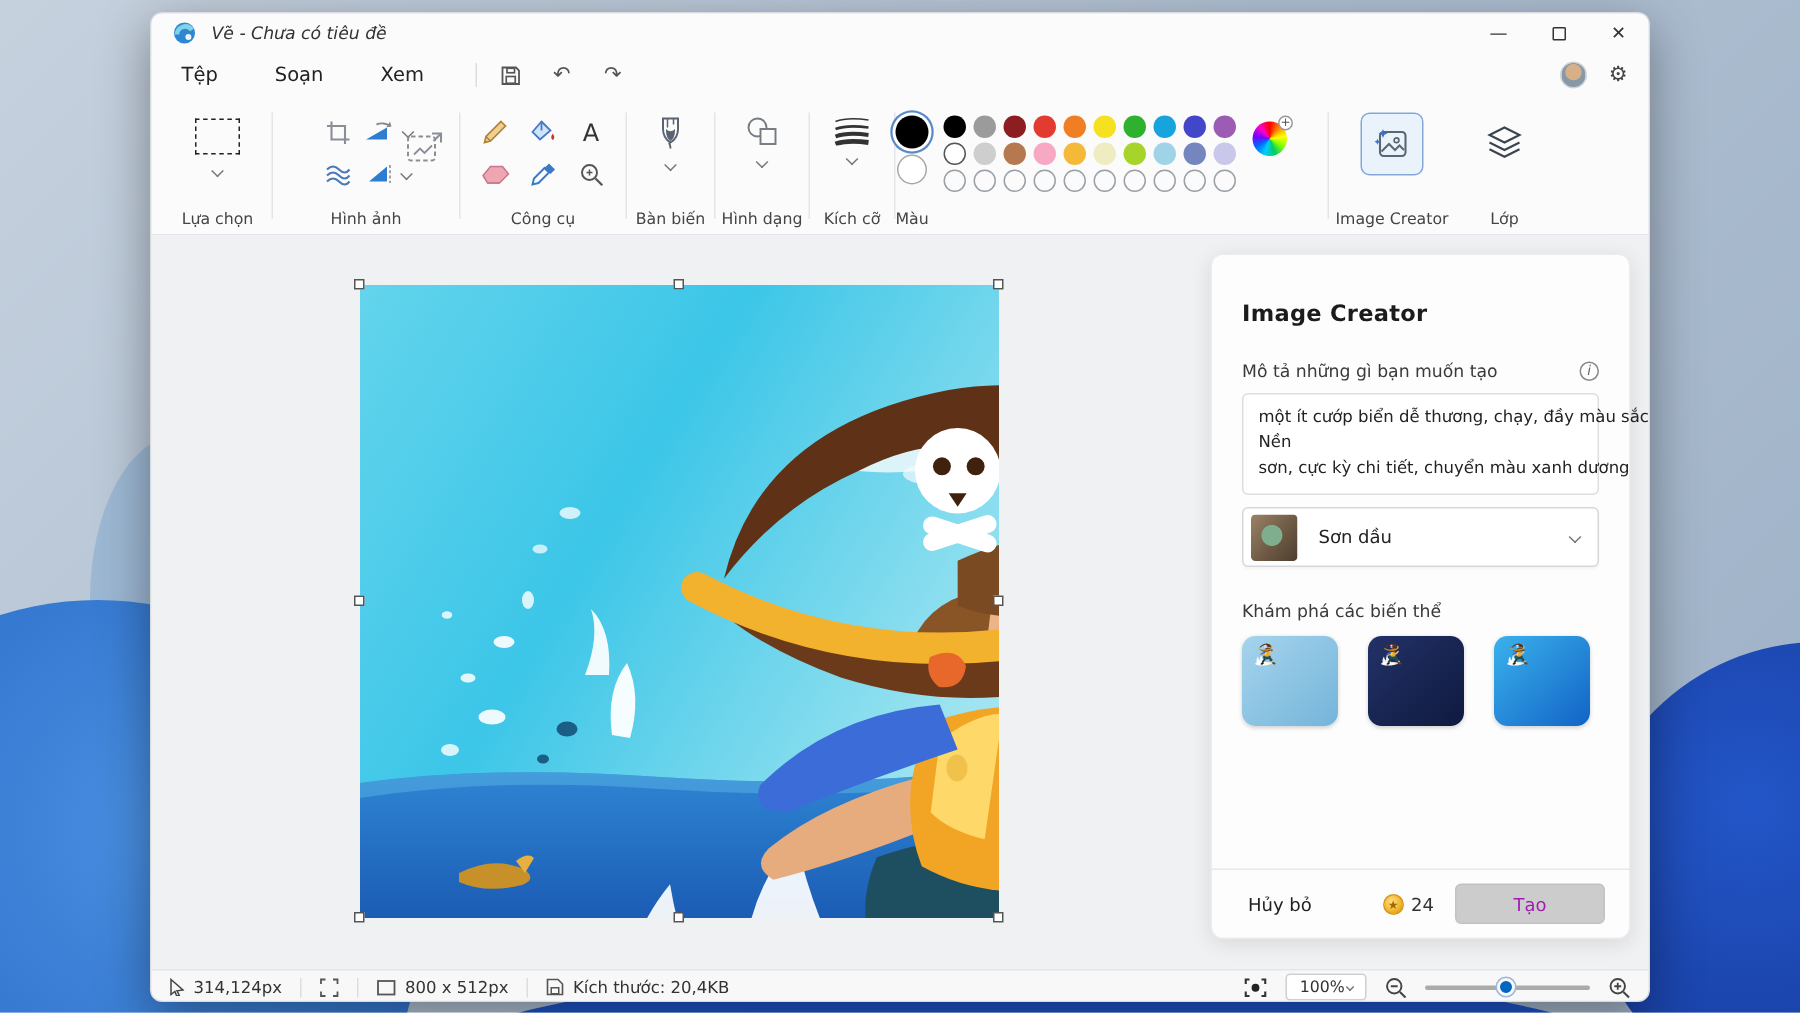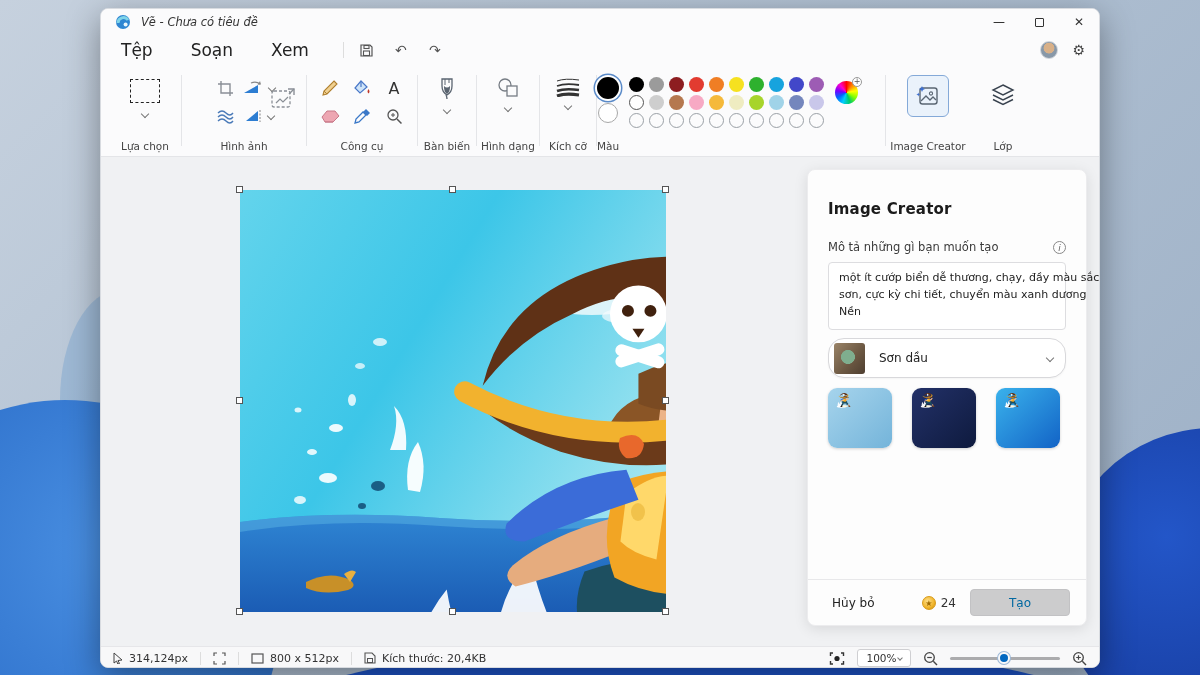--- a/index.html
+++ b/index.html
@@ -25,21 +25,21 @@
             box-shadow:0 10px 34px rgba(0,0,0,.38); border:1px solid #d8dbe0; }
 
   .titlebar { height:26px; display:flex; align-items:center; padding-left:14px; background:#fbfbfc;font-style:italic; }
   .titlebar .title { font-size:11.5px; color:#333; margin-left:10px; }
   .win-controls { margin-left:auto; display:flex; height:100%; }
   .win-btn { width:40px; height:100%; display:flex; align-items:center; justify-content:center;
              font-size:12px; color:#333; cursor:default; }
   .maxbox { width:9px; height:9px; border:1px solid #333; border-radius:1px; }
 
   .menubar { height:30px; display:flex; align-items:center; padding:0 14px; background:#fbfbfc; }
-  .menu-item { font-size:17px; color:#222; margin-right:26px; padding:3px 6px; border-radius:4px; }
+  .menu-item { font-size:13px; color:#222; margin-right:26px; padding:3px 6px; border-radius:4px; }
   .mdivider { width:1px; height:16px; background:#ddd; margin:0 10px 0 2px; }
   .tool-mini { width:26px; height:22px; display:flex; align-items:center; justify-content:center;
                margin-right:8px; color:#555; font-size:14px; border-radius:4px; }
   .menubar-right { margin-left:auto; display:flex; align-items:center; gap:14px; }
   .avatar { width:18px; height:18px; border-radius:50%;
             background:radial-gradient(circle at 50% 38%,#d8b088 0 40%,#8898a8 45%); border:1px solid #cfd3d8; }
   .gear { font-size:14px; color:#444; }
 
   
   .ribbon { height:92px; background:#fbfbfc; border-bottom:1px solid #e4e5e8; display:flex; padding:0 8px; }
@@ -93,40 +93,40 @@
            border:1px solid #ececee; border-radius:8px; box-shadow:0 3px 14px rgba(0,0,0,.10); padding:18px 20px; }
   .panel h1 { font-size:15px; font-weight:600; color:#1b1b1b; margin-top:12px; letter-spacing:.2px; }
   .plabel-row { display:flex; align-items:center; margin-top:22px; }
   .plabel { font-size:11.5px; color:#3a3a3a; }
   .info { margin-left:auto; width:13px; height:13px; border:1px solid #888; border-radius:50%;
           font-size:9px; color:#666; text-align:center; line-height:12px; font-style:italic; }
   .promptbox { margin-top:8px; height:68px; background:#fff; border:1px solid #dddde0; border-radius:4px;
                padding:6px 0 0 10px; overflow:visible; }
   .promptbox div { font-size:11px; color:#222; line-height:1.55; white-space:nowrap; }
   .stylelabel { margin-top:20px; font-size:11.5px; color:#3a3a3a; }
-  .styledrop { margin-top:8px; height:40px; border:1px solid #d8d8db; border-radius:16px; background:#fff;
+  .styledrop { margin-top:8px; height:40px; border:1px solid #d8d8db; border-radius:4px; background:#fff;
                display:flex; align-items:center; padding:0 12px 0 5px; box-shadow:0 1px 2px rgba(0,0,0,.04); }
   .stylethumb { width:31px; height:31px; border-radius:3px;
                 background:radial-gradient(circle at 45% 45%,#7fae8e 0 28%,transparent 30%),
                            linear-gradient(130deg,#9a8468,#6e5a44 55%,#4e3e30); }
   .stylename { font-size:12px; color:#222; margin-left:14px; }
   .styledrop .chv { margin-left:auto; }
   .variants-label { margin-top:22px; font-size:11.5px; color:#3a3a3a; }
   .variants { margin-top:10px; display:flex; gap:20px; }
   .variant { width:64px; height:60px; border-radius:9px; overflow:hidden; box-shadow:0 1px 3px rgba(0,0,0,.18); }
   .variant svg { display:block; width:64px; height:60px; }
   .pfooter { position:absolute; left:0; right:0; bottom:0; height:46px; border-top:1px solid #e8e8ea;
              display:flex; align-items:center; padding:0 16px 0 24px; }
   .cancel { font-size:12px; color:#222; }
   .credits { margin-left:auto; display:flex; align-items:center; gap:5px; font-size:12px; color:#333; }
   .coin { width:14px; height:14px; border-radius:50%;
           background:radial-gradient(circle at 40% 35%,#ffe08a,#f0b429 60%,#c88a10); border:1px solid #d89a18;
           font-size:8px; color:#a06a00; text-align:center; line-height:13px; }
   .create-btn { margin-left:14px; width:100px; height:27px; background:#cccccd; border:1px solid #c2c2c4;
-                border-radius:4px; font-size:12px; color:#0369a1; display:flex; align-items:center; justify-content:center; }
+                border-radius:4px; font-size:12px; color:#a21caf; display:flex; align-items:center; justify-content:center; }
 
   
   .statusbar { height:23px; background:#f8f8f9; border-top:1px solid #e6e6e9; display:flex; align-items:center;
                padding:0 12px; font-size:11px; color:#333; }
   .sdiv { width:1px; height:13px; background:#ddd; margin:0 12px; }
   .sitem { display:flex; align-items:center; gap:6px; }
   .sb-right { margin-left:auto; display:flex; align-items:center; gap:12px; }
   .zoombox { width:54px; height:18px; border:1px solid #cfcfd2; background:#fff; border-radius:3px;
              display:flex; align-items:center; justify-content:center; gap:1px; font-size:10.5px; }
   .zoombox .chv { width:4px; height:4px; }
@@ -488,30 +488,31 @@
     <div class="panel">
       <h1>Image Creator</h1>
 
       <div class="plabel-row">
         <span class="plabel">Mô tả những gì bạn muốn tạo</span>
         <span class="info">i</span>
       </div>
 
       <div class="promptbox">
         <div>một ít cướp biển dễ thương, chạy, đầy màu sắc, kỹ thuật số</div>
+        <div>Nền</div>
         <div>sơn, cực kỳ chi tiết, chuyển màu xanh dương</div>
-        <div>Nền</div>
       </div>
 
       <div class="styledrop">
         <div class="stylethumb"></div>
         <span class="stylename">Sơn dầu</span>
         <span class="chv"></span>
       </div>
 
+      <div class="variants-label">Khám phá các biến thể</div>
       <div class="variants" id="variants">
           <div class="variant">
             <svg viewBox="0 0 64 60">
     <defs>
                 <linearGradient id="vg0" x1="0" y1="0" x2="1" y2="1">
       <stop offset="0" stop-color="#a6d4ec"></stop>
                   <stop offset="1" stop-color="#74b4da"></stop>
     </linearGradient>
               </defs>
     <rect width="64" height="60" fill="url(#vg0)"></rect>

